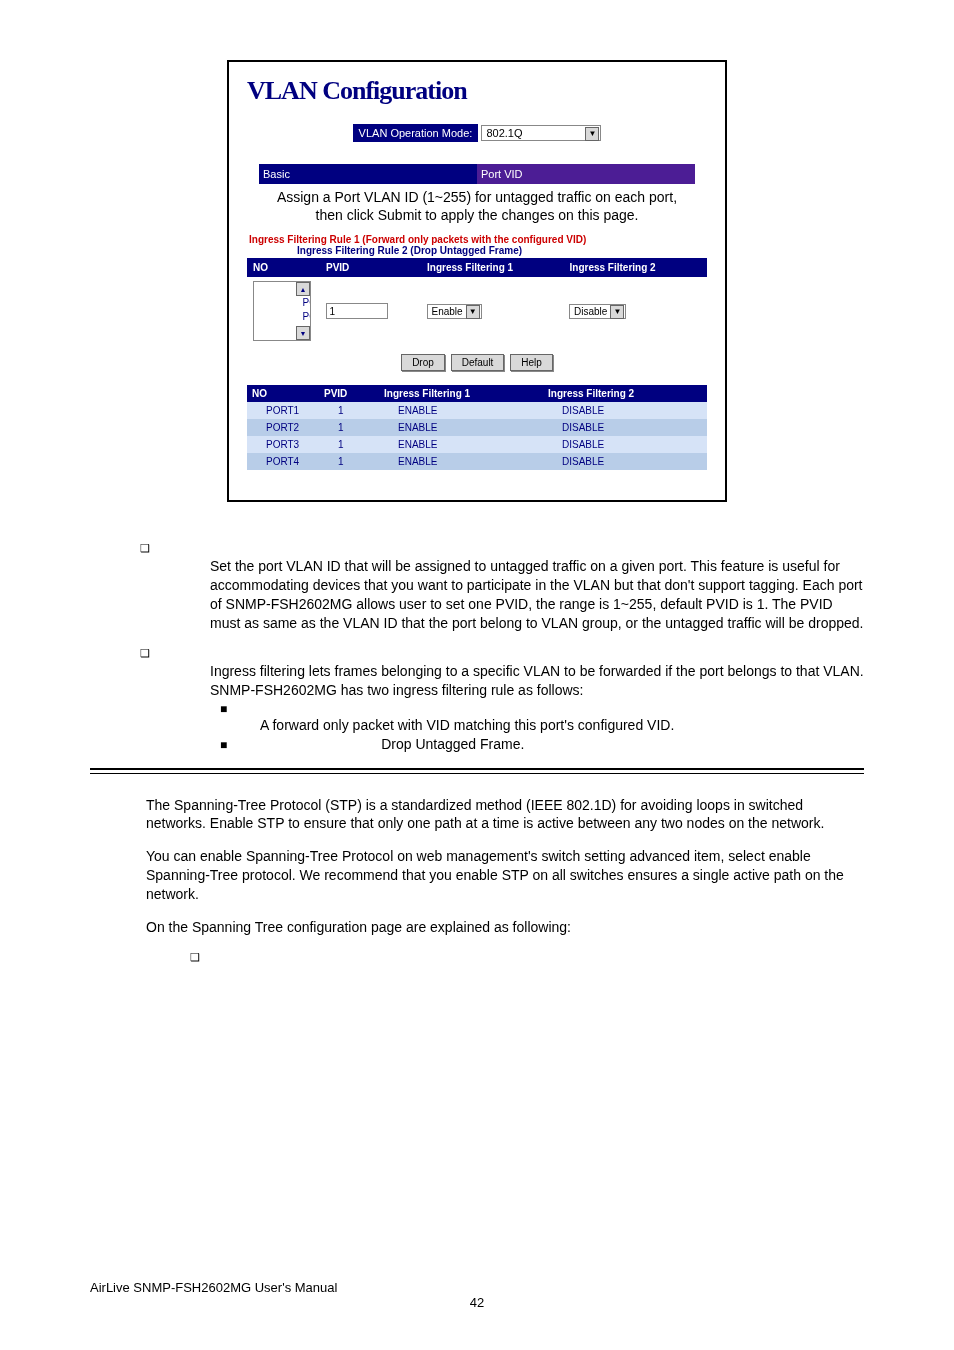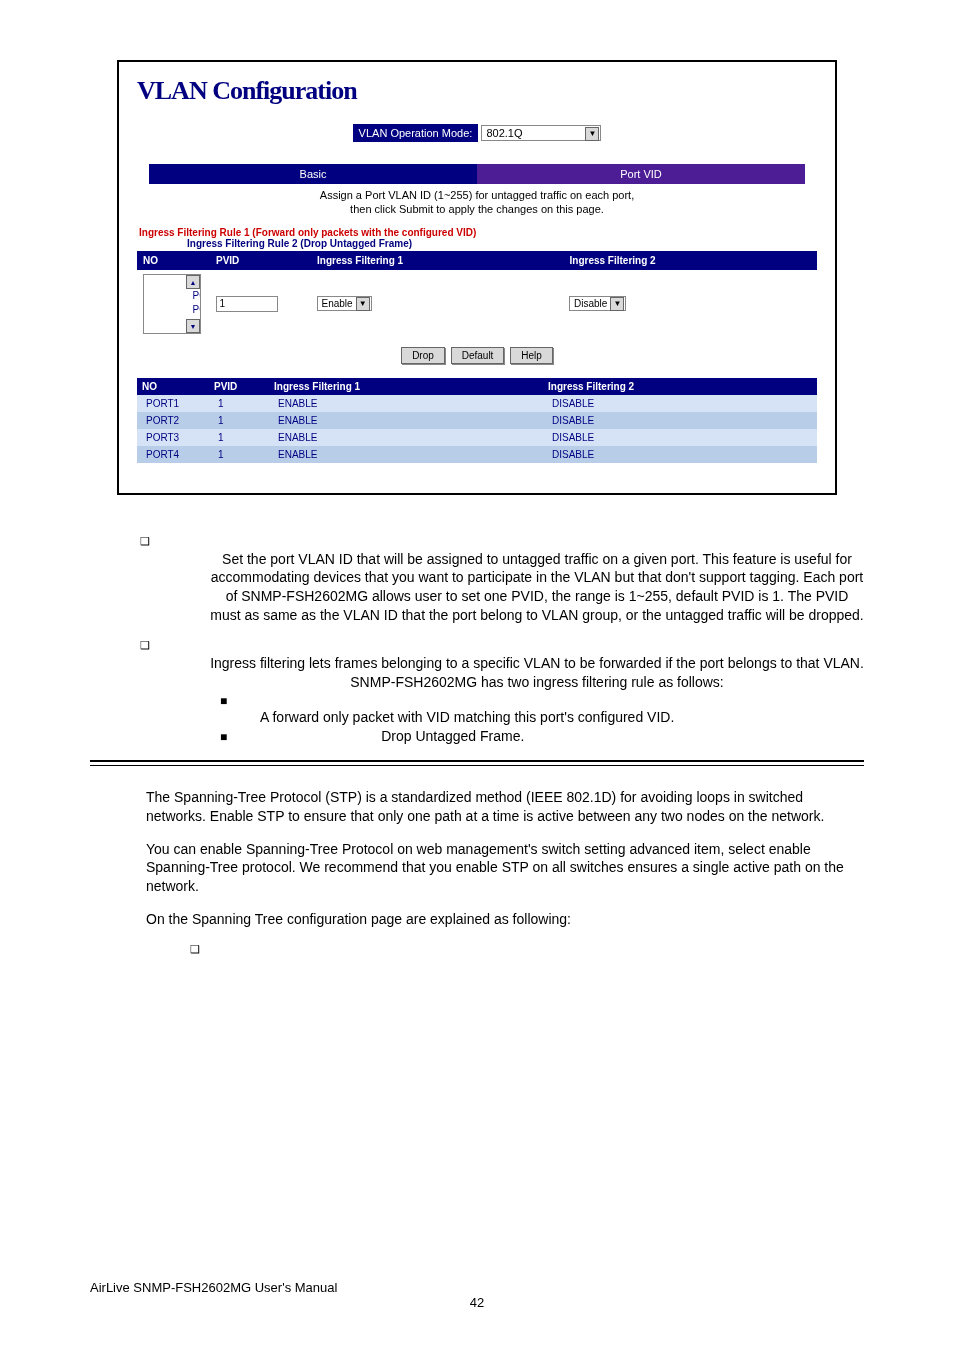--- a/index.html
+++ b/index.html
@@ -14,21 +14,21 @@
   width: 954px;
   height: 1350px;
   position: relative;
   box-sizing: border-box;
   padding: 60px 90px 40px 90px;
 }
 .screenshot-box {
   border: 2px solid #000;
   background: #fff;
   margin: 0 auto 40px auto;
-  width: 720px;
+  width: 500px;
   padding: 14px 18px 30px 18px;
   box-sizing: border-box;
 }
 .vlan-title {
   font-family: "Cooper Black", Georgia, serif;
   font-weight: 900;
   font-size: 26px;
   color: #000080;
   letter-spacing: -1px;
 }
@@ -68,28 +68,27 @@
   text-align: center;
   line-height: 12px;
 }
 .tab-row {
   display: flex;
   margin: 0 12px;
   font-size: 11px;
 }
 .tab {
   flex: 1;
-  text-align: center;
-  padding: 4px 17px;
+  padding: 4px 4px;
   color: #fff;
 }
 .tab-basic { background: #000080; }
 .tab-portvid { background: #4c1d95; }
 .tab-desc {
-  font-size: 11px;
+  font-size: 14px;
   text-align: center;
   margin: 4px 12px 10px 12px;
   line-height: 1.3;
 }
 .rule-lines {
   font-size: 10px;
   font-weight: bold;
   margin: 0 2px 2px 2px;
 }
 .rule1 { color: #cc0000; }
@@ -171,38 +170,37 @@
   font-size: 10px;
 }
 .status-table th {
   background: #000080;
   color: #fff;
   font-weight: bold;
   text-align: left;
   padding: 3px 5px;
 }
 .status-table td {
-  padding: 3px 9px;
+  padding: 3px 19px;
   color: #000080;
 }
 .status-table tbody tr:nth-child(odd) { background: #d6e3f7; }
 .status-table tbody tr:nth-child(even) { background: #b8cde8; }
 
 .body-text {
   margin: 0 0 0 0;
   line-height: 1.35;
   font-size: 14px;
 }
 .bullet-sq {
   font-size: 11px;
   margin: 6px 0 0 50px;
 }
 .para-indent {
   margin: 2px 0 14px 120px;
-  text-align: center;
 }
 .sub-bullet {
   margin: 0 0 0 130px;
   font-size: 12px;
 }
 .sub-text {
   margin-left: 170px;
 }
 .hr-line {
   border: none;

